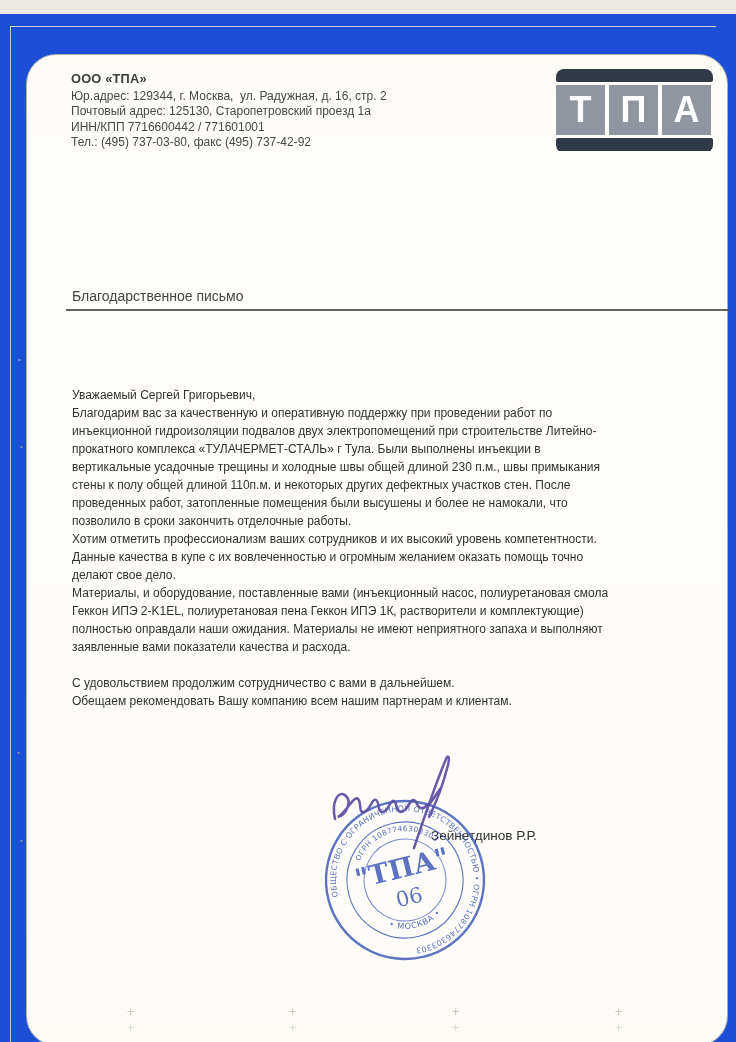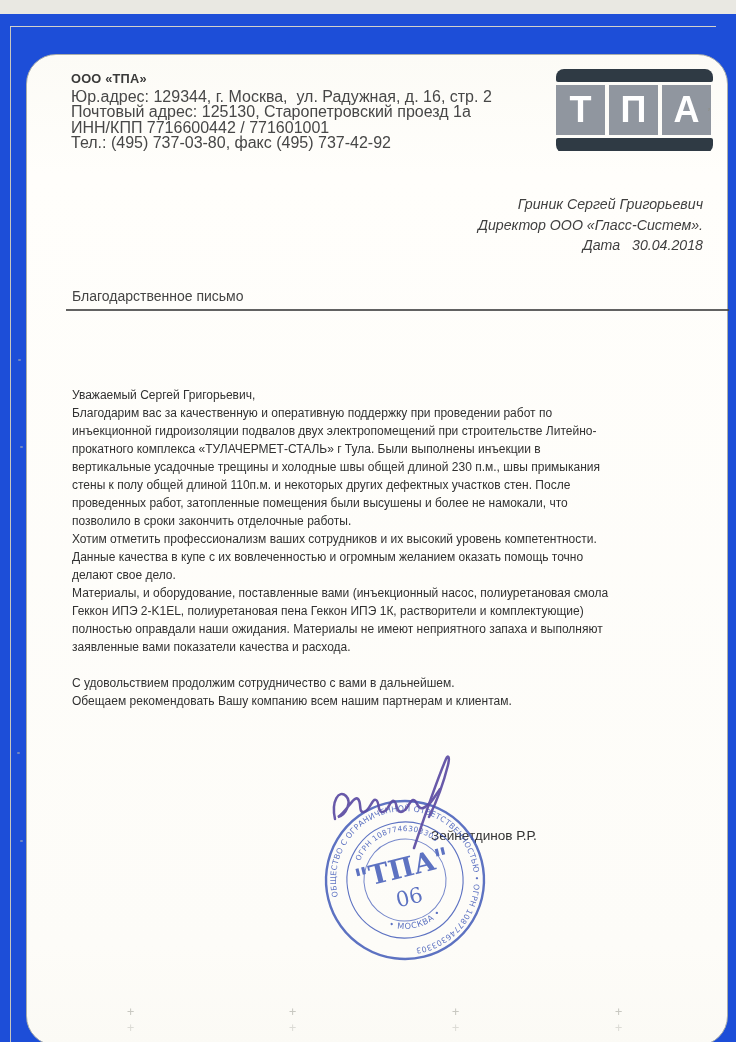--- a/index.html
+++ b/index.html
@@ -18,21 +18,21 @@
   .sheet{
     position:absolute;left:26px;top:40px;width:702px;height:992px;
     border:1px solid #a9aeab;border-radius:30px;
     background:linear-gradient(180deg,#fcfbf6,#fffefb 12%,#fdfcf8 90%,#fbfaf5);
     box-sizing:border-box;
   }
 
   
   .letterhead{position:absolute;left:44px;top:16px;}
   .company{font-size:12.8px;font-weight:bold;color:#3a3a3a;letter-spacing:.2px;margin-bottom:3px;}
-  .address{font-size:16px;line-height:15.3px;color:#474747;white-space:pre;}
+  .address{font-size:12px;line-height:15.3px;color:#474747;white-space:pre;}
 
   
   .logo{position:absolute;left:529px;top:14px;width:157px;height:84px;border-radius:8px;overflow:hidden;}
   .logo .bar{height:13px;background:#2f3a44;border-radius:2px;}
   .logo .squares{display:flex;gap:4px;margin:3px 0;}
   .logo .sq{
     width:49px;height:50px;background:#90969f;color:#fff;
     display:flex;align-items:center;justify-content:center;
     font-size:36px;font-weight:bold;font-family:"Liberation Sans",sans-serif;
   }
@@ -94,23 +94,20 @@
       <div class="bar"></div>
       <div class="squares">
         <div class="sq">Т</div>
         <div class="sq">П</div>
         <div class="sq">А</div>
       </div>
       <div class="bar"></div>
     </div>
     <div class="apostrophe">’</div>
 
-    <div class="recipient">Гриник Сергей Григорьевич
-Директор ООО «Гласс-Систем».
-Дата   30.04.2018</div>
 
     <div class="title">Благодарственное письмо</div>
     <div class="title-underline"></div>
 
     <div class="body-text">Уважаемый Сергей Григорьевич,
 Благодарим вас за качественную и оперативную поддержку при проведении работ по
 инъекционной гидроизоляции подвалов двух электропомещений при строительстве Литейно-
 прокатного комплекса «ТУЛАЧЕРМЕТ-СТАЛЬ» г Тула. Были выполнены инъекции в
 вертикальные усадочные трещины и холодные швы общей длиной 230 п.м., швы примыкания
 стены к полу общей длиной 110п.м. и некоторых других дефектных участков стен. После

